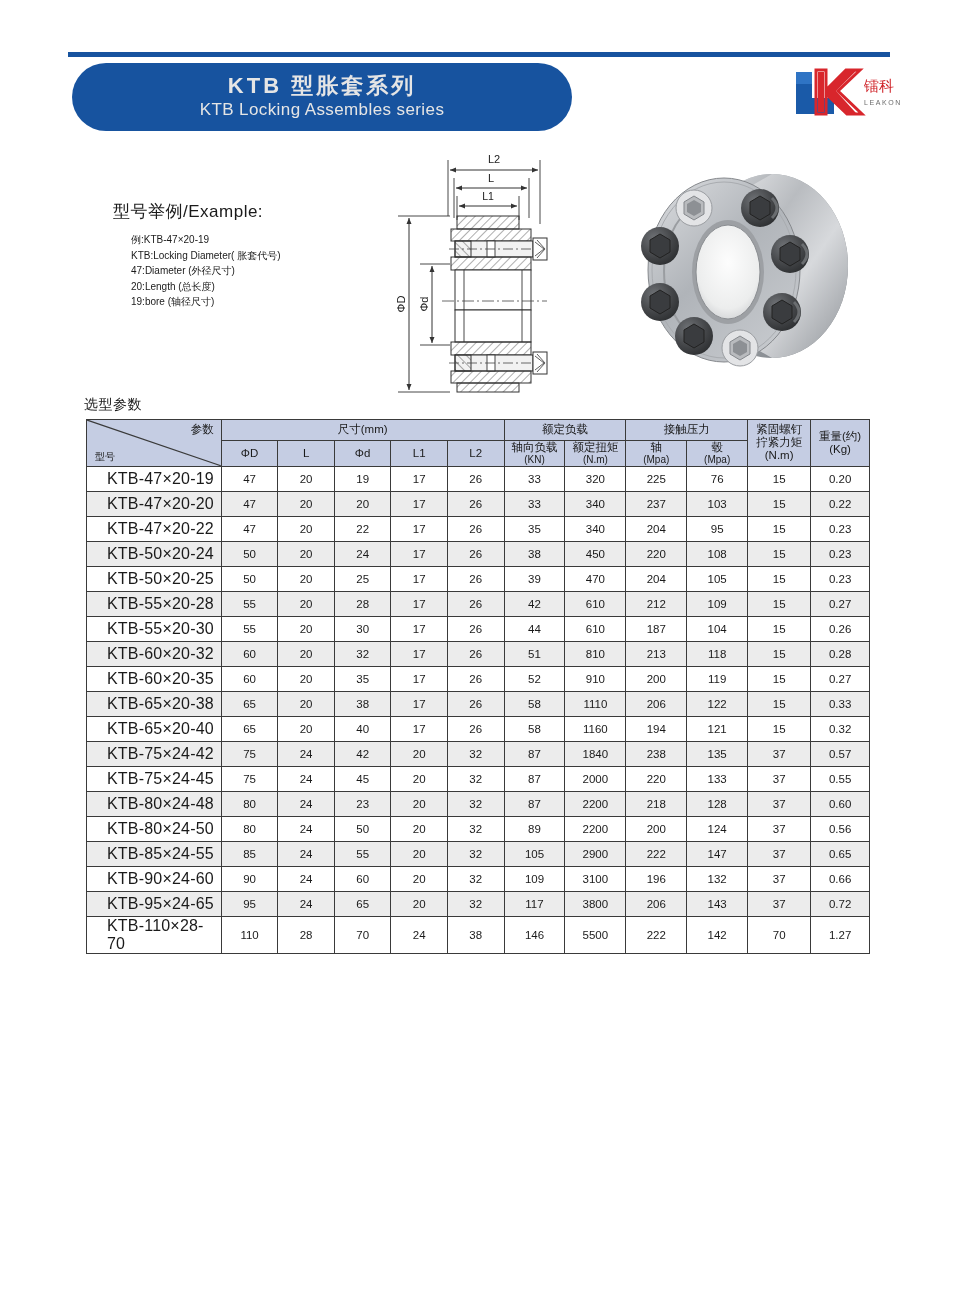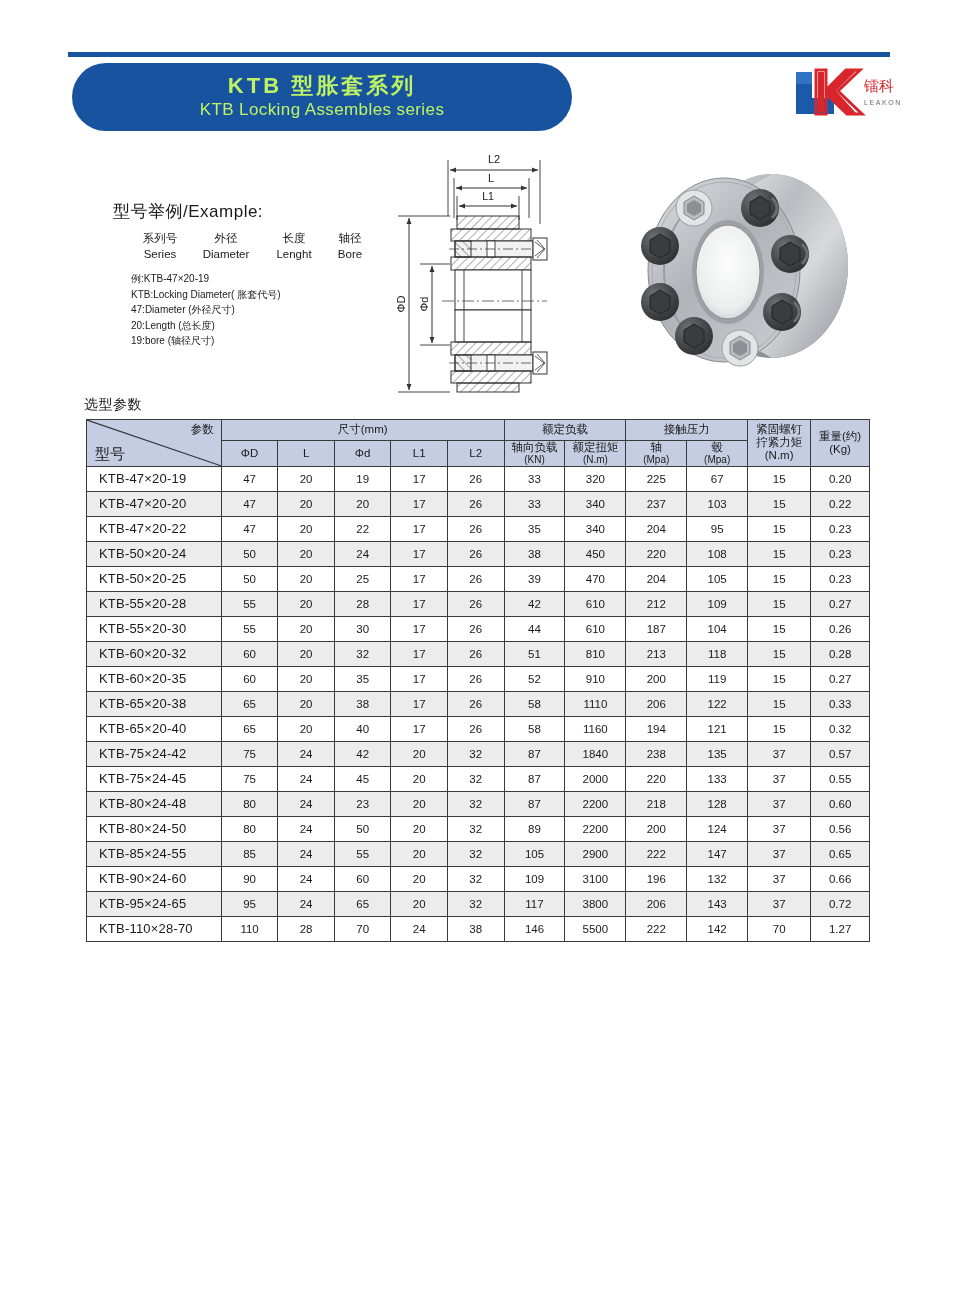--- a/index.html
+++ b/index.html
@@ -18,21 +18,21 @@
     position:absolute;left:68px;top:52px;width:822px;height:5px;
     background:#17539f;
   }
 
   
   .banner{
     position:absolute;left:72px;top:63px;width:500px;height:68px;
     background:#17539f;
     border-radius:34px;
     display:flex;flex-direction:column;align-items:center;justify-content:center;
-    color:#bef264;
+    color:#e5e5e5;
   }
   .banner-cn{
     font-size:22px;font-weight:bold;letter-spacing:3px;line-height:1.1;
     margin-bottom:3px;
   }
   .banner-en{
     font-size:17px;letter-spacing:.4px;line-height:1.1;font-weight:400;
   }
 
   
@@ -95,28 +95,28 @@
     position:relative;height:46px;background:#c5cde3;
     padding:0;overflow:hidden;
   }
   .corner .diag{
     position:absolute;left:0;top:0;width:100%;height:100%;
   }
   .corner .p1{
     position:absolute;right:7px;top:3px;font-size:11.5px;font-weight:normal;
   }
   .corner .p2{
-    position:absolute;left:8px;bottom:3px;font-size:15px;font-weight:normal;
+    position:absolute;left:8px;bottom:3px;font-size:10px;font-weight:normal;
   }
   table.spec tbody td{
     height:24px;
     font-size:11.5px;
   }
   table.spec tbody td.model{
-    text-align:left;padding-left:12px;letter-spacing:.2px;font-size:13px;margin-top:16px;
+    text-align:left;padding-left:20px;letter-spacing:.2px;font-size:16px;margin-top:16px;
   }
   tbody tr.alt td{background:#ececec;}
   tbody tr td{background:#ffffff;}
 
   
   col.w-model{width:124px;}
   col.w-dim{width:52px;}
   col.w-load{width:56px;}
   col.w-press{width:56px;}
   col.w-torq{width:58px;}
@@ -144,34 +144,20 @@
       <polygon points="28,8 34,8 34,48 28,48" fill="#d8262c"></polygon>
       <polygon points="36,26 56,7 66,7 46,27 66,49 55,49 36,31" fill="#d8262c"></polygon>
 
       <text x="74" y="27" font-family="'DejaVu Sans',sans-serif" font-size="15" fill="#cf2026">镭科</text>
       <text x="74" y="41" font-family="'Liberation Sans',sans-serif" font-size="7" letter-spacing="1.6" fill="#6b6b6b">LEAKON</text>
     </svg>
   </div>
 
   <div class="example">
     <div class="ex-title">型号举例/Example:</div>
-    <div class="ex-labels">
-      <div class="ex-row-cn">
-        <span class="c1">系列号</span>
-        <span class="c2">外径</span>
-        <span class="c3">长度</span>
-        <span class="c4">轴径</span>
-      </div>
-      <div class="ex-row-en">
-        <span class="c1">Series</span>
-        <span class="c2">Diameter</span>
-        <span class="c3">Lenght</span>
-        <span class="c4">Bore</span>
-      </div>
-    </div>
     <div class="ex-notes">
       <div>例:KTB-47×20-19</div>
       <div>KTB:Locking Diameter( 胀套代号)</div>
       <div>47:Diameter (外径尺寸)</div>
       <div>20:Length (总长度)</div>
       <div>19:bore (轴径尺寸)</div>
     </div>
   </div>
 
   <div class="drawing">
@@ -421,21 +407,21 @@
           <tr>
             <td class="model">KTB-47×20-19</td>
             <td>47</td>
             <td>20</td>
             <td>19</td>
             <td>17</td>
             <td>26</td>
             <td>33</td>
             <td>320</td>
             <td>225</td>
-            <td>67</td>
+            <td>76</td>
             <td>15</td>
             <td>0.20</td>
           </tr>
           <tr class="alt">
             <td class="model">KTB-47×20-20</td>
             <td>47</td>
             <td>20</td>
             <td>20</td>
             <td>17</td>
             <td>26</td>

